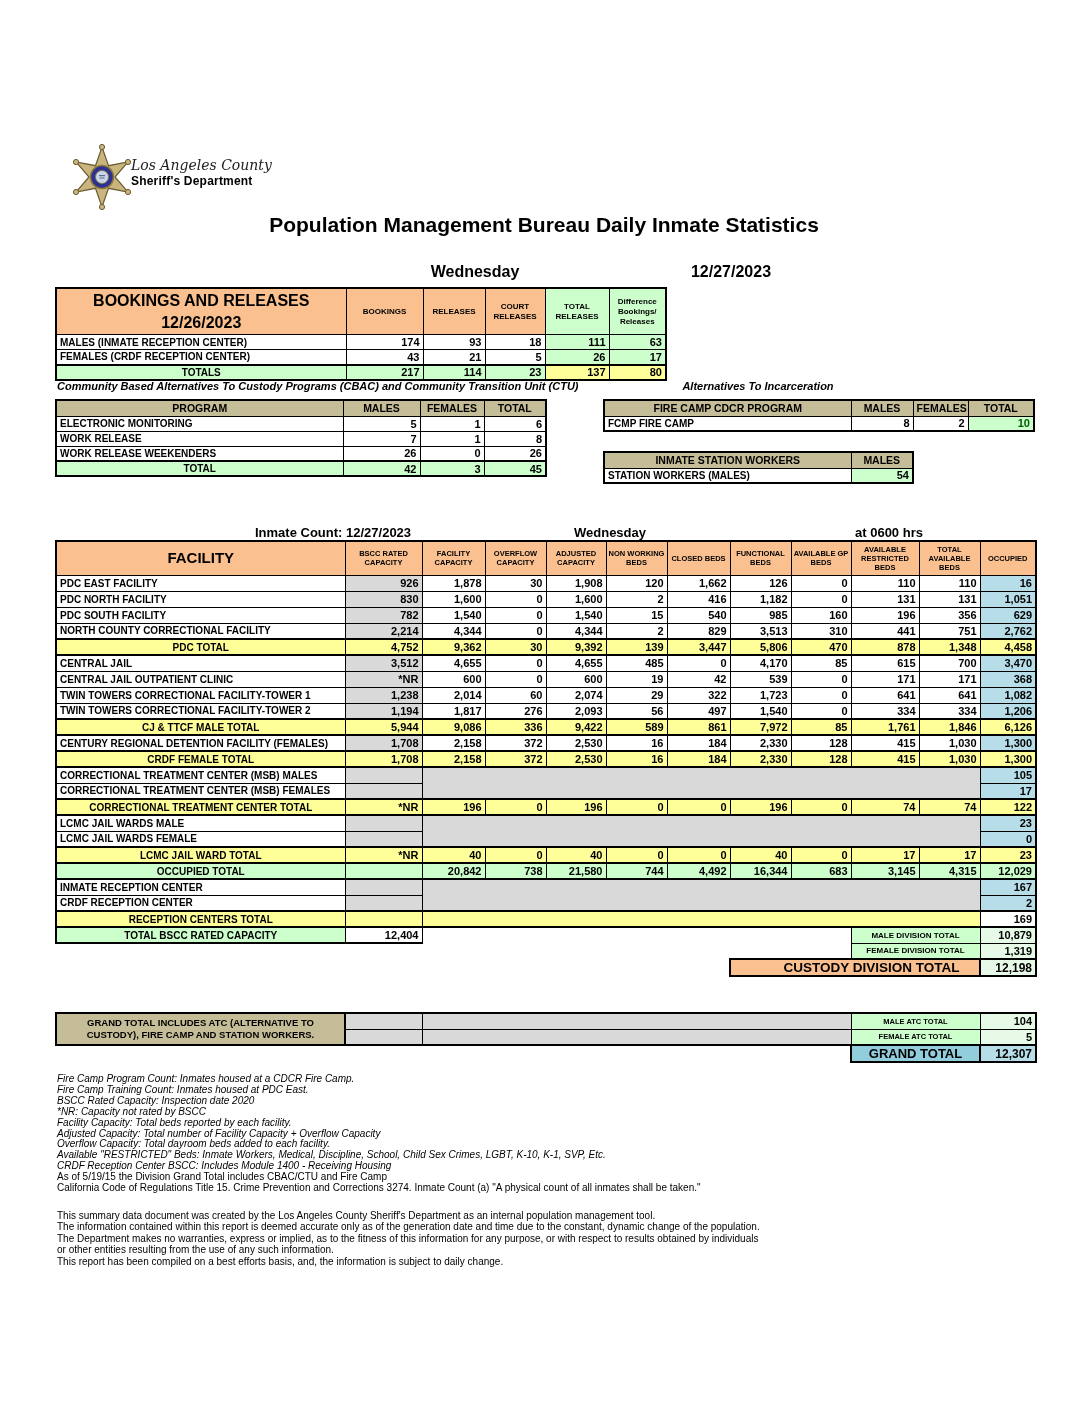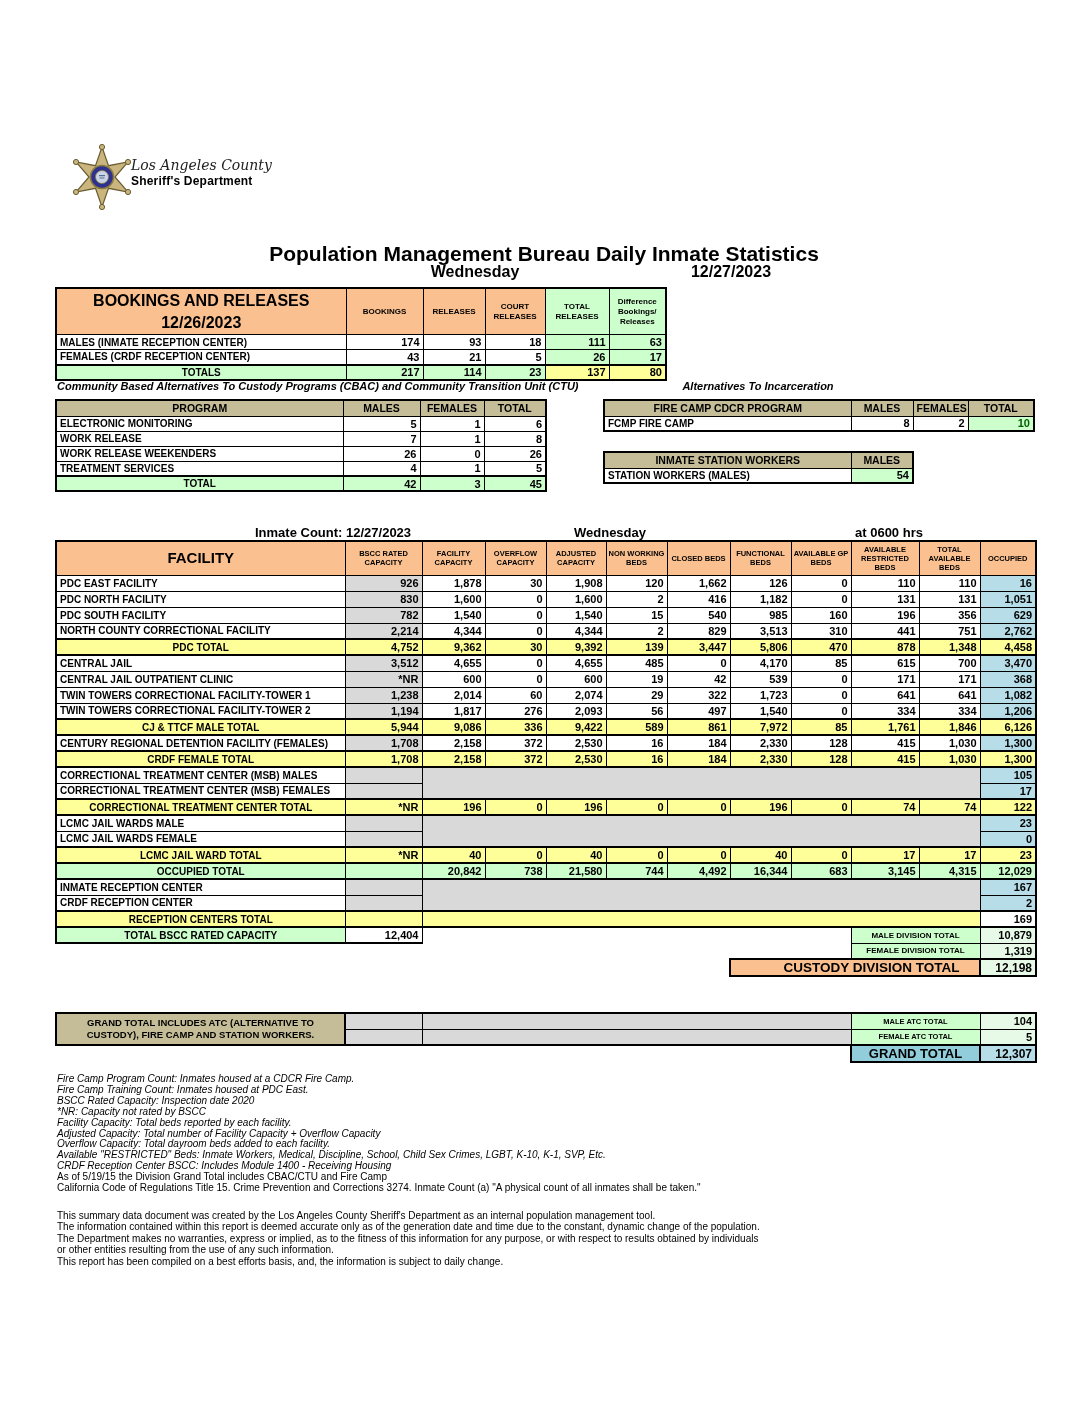--- a/index.html
+++ b/index.html
@@ -3,21 +3,21 @@
 <meta charset="utf-8">
 <style>
   html,body{margin:0;padding:0;background:#fff;}
   .page{position:relative;width:1088px;height:1408px;background:#fff;
         font-family:"Liberation Sans",sans-serif;color:#000;overflow:hidden;}
   .abs{position:absolute;}
 
   
   .agency-script{font-family:"DejaVu Serif",serif;font-style:italic;font-size:14px;color:#222;line-height:15px;}
   .agency-bold{font-weight:bold;font-size:12px;letter-spacing:.2px;line-height:17px;}
-  .report-title{width:980px;text-align:center;font-size:21px;font-weight:bold;margin-top:29px;}
+  .report-title{width:980px;text-align:center;font-size:21px;font-weight:bold;}
   .big-day{font-size:16px;font-weight:bold;text-align:center;}
   .count-line{font-size:13px;font-weight:bold;}
 
   
   table{border-collapse:collapse;table-layout:fixed;}
   td{border:1px solid #000;font-weight:bold;font-size:11px;padding:0 3px;height:15px;
      overflow:hidden;white-space:nowrap;box-sizing:border-box;}
   .num{text-align:right;}
   .ctr{text-align:center;}
   .lab{font-size:10px;}
@@ -166,26 +166,20 @@
           <td class="num">1</td>
           <td class="num">8</td>
         </tr>
         <tr>
           <td class="lab">WORK RELEASE WEEKENDERS</td>
           <td class="num">26</td>
           <td class="num">0</td>
           <td class="num">26</td>
         </tr>
         <tr>
-          <td class="lab">TREATMENT SERVICES</td>
-          <td class="num">4</td>
-          <td class="num">1</td>
-          <td class="num">5</td>
-        </tr>
-        <tr>
           <td class="lab right green bT">TOTAL</td>
           <td class="num green bT">42</td>
           <td class="num green bT">3</td>
           <td class="num green bT">45</td>
         </tr>
       </tbody>
   </table>
 
   <div class="abs sec-title ctr" style="left:603px;top:380px;width:310px;text-align:center;">Alternatives To Incarceration</div>
   <table class="abs outer2" style="left:603px;top:399px;width:430px;">

